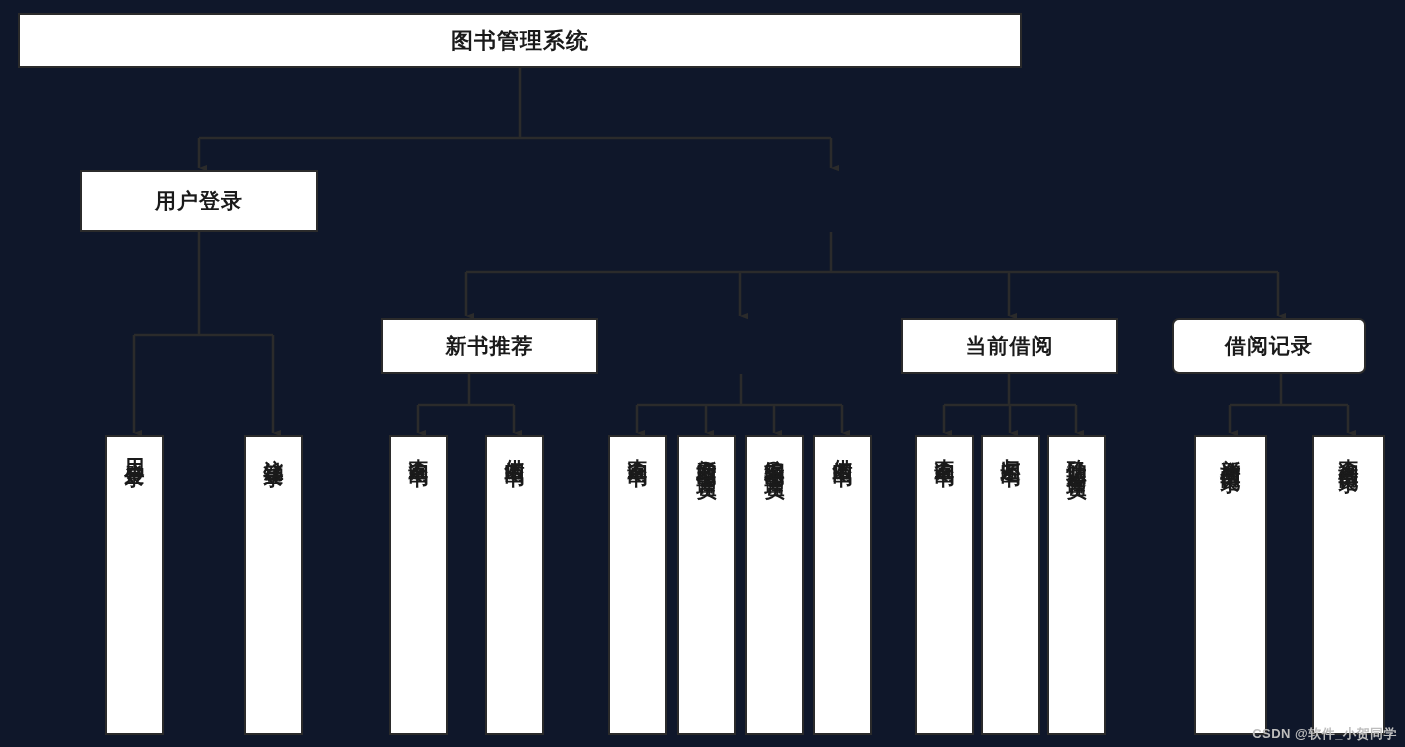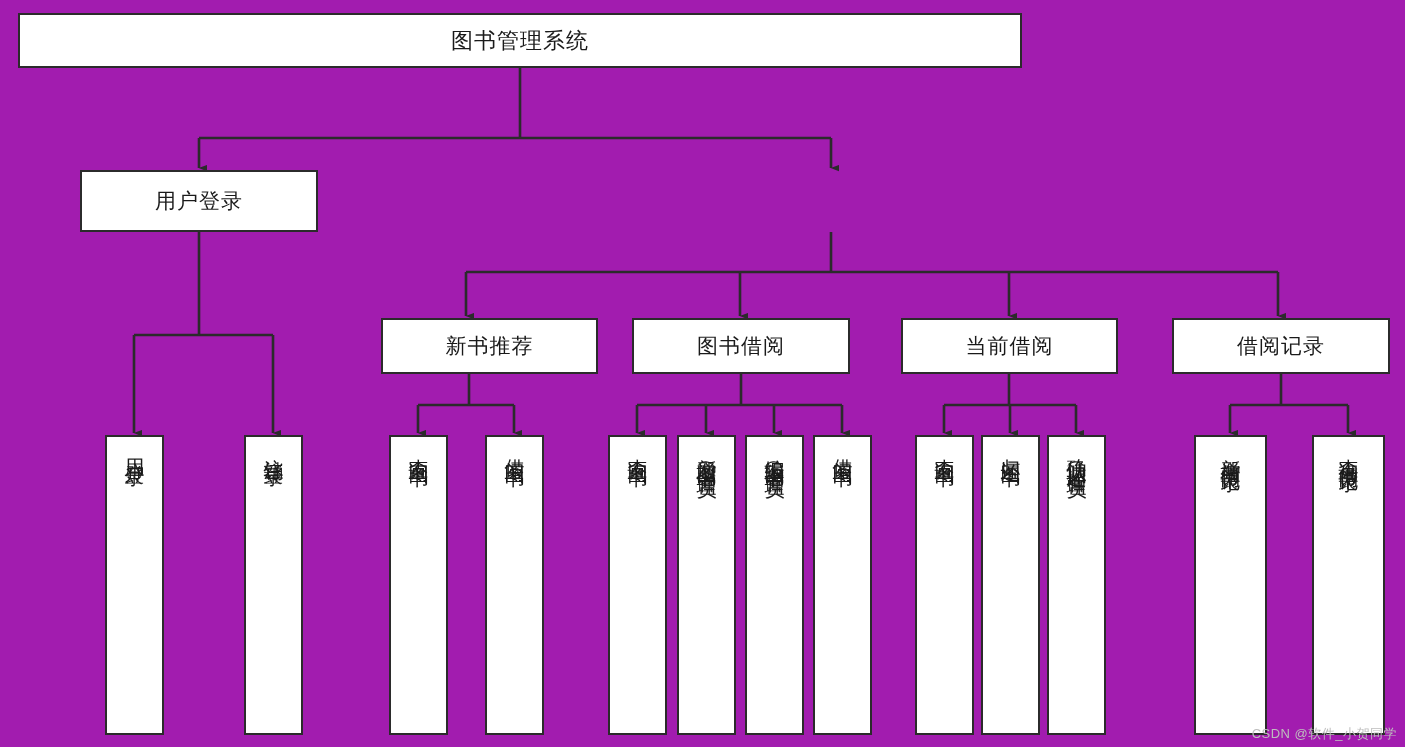--- a/index.html
+++ b/index.html
@@ -5,22 +5,23 @@
 <style>
   html,body{margin:0;padding:0;background:#ffffff;}
   body{
     font-family:"Liberation Sans","DejaVu Sans",sans-serif;
     color:#1a1a1a;
   }
   #diagram-root{
     position:relative;
     width:1405px;
     height:747px;
-    background:#a21caf;
+    background:#0f172a;
     overflow:hidden;
+    font-weight:bold;
   }
   #edge-layer{
     position:absolute;
     left:0; top:0;
     width:1405px; height:747px;
     pointer-events:none;
   }
   .node{
     position:absolute;
     box-sizing:border-box;
@@ -128,27 +129,24 @@
     <span class="node-label">图书管理系统</span>
   </div>
 
   <div class="node level2" style="left:80px; top:170px; width:238px; height:62px;">
     <span class="node-label">用户登录</span>
   </div>
 
   <div class="node level3" style="left:381px; top:318px; width:217px; height:56px;">
     <span class="node-label">新书推荐</span>
   </div>
-  <div class="node level3" style="left:632px; top:318px; width:218px; height:56px;">
-    <span class="node-label">图书借阅</span>
-  </div>
   <div class="node level3" style="left:901px; top:318px; width:217px; height:56px;">
     <span class="node-label">当前借阅</span>
   </div>
-  <div class="node level3" style="left:1172px; top:318px; width:218px; height:56px;">
+  <div class="node level3" style="left:1172px; top:318px; width:194px; height:56px;border-radius:7px;">
     <span class="node-label">借阅记录</span>
   </div>
 
   <div class="node vertical" style="left:105px; top:435px; width:59px; height:300px;">
     <span class="node-label">用户登录</span>
   </div>
   <div class="node vertical" style="left:244px; top:435px; width:59px; height:300px;">
     <span class="node-label">注销登录</span>
   </div>
 

